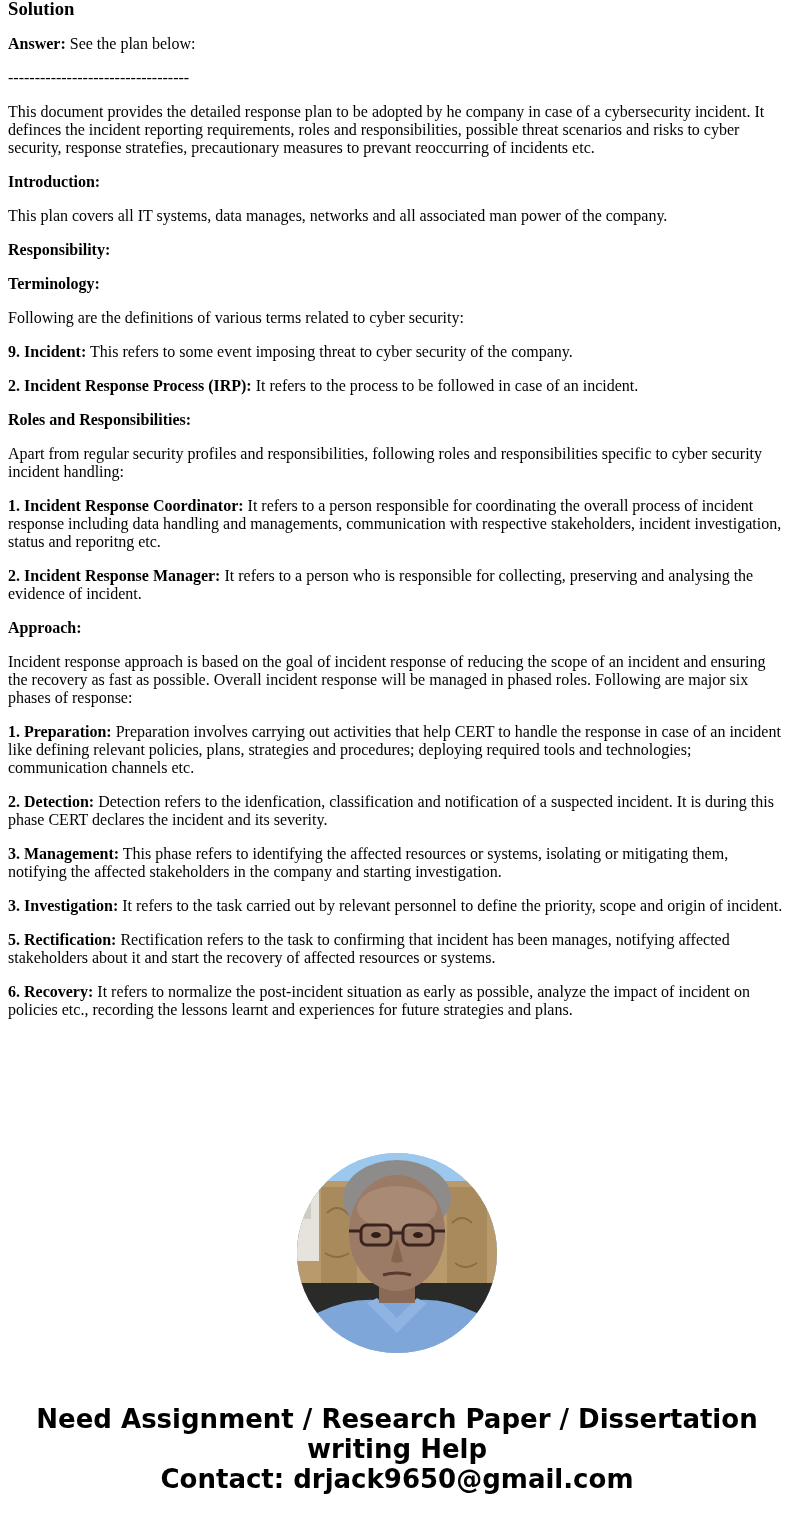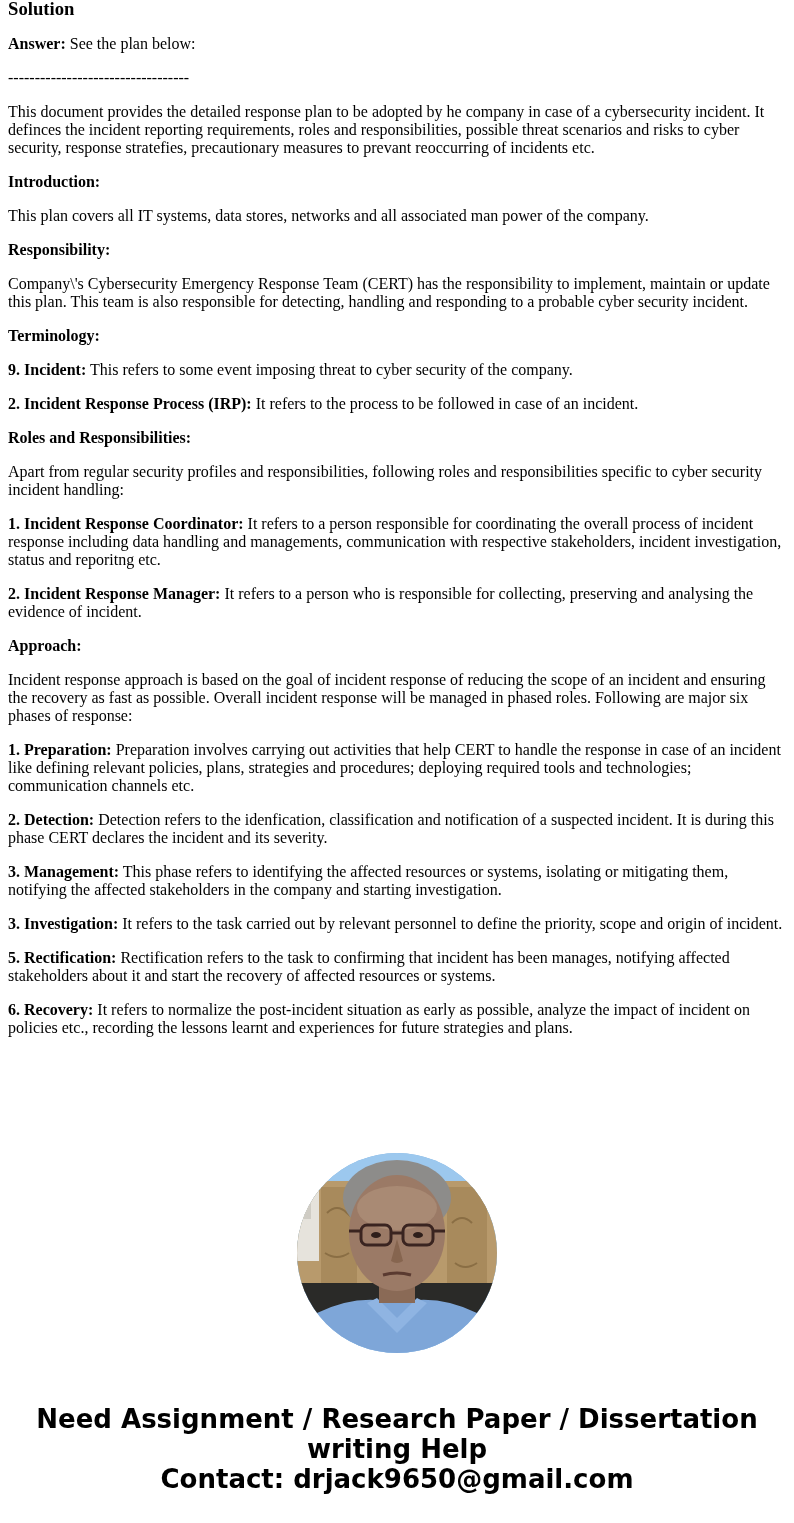--- a/index.html
+++ b/index.html
@@ -63,26 +63,26 @@
 <div class="content">
   <h3 class="title">Solution</h3>
 
   <p class="first"><b>Answer:</b><span> See the plan below:</span></p>
 
   <p>----------------------------------</p>
 
   <p>This document provides the detailed response plan to be adopted by he company in case of a cybersecurity incident. It definces the incident reporting requirements, roles and responsibilities, possible threat scenarios and risks to cyber security, response stratefies, precautionary measures to prevant reoccurring of incidents etc.</p>
   <p><b>Introduction:</b></p>
 
-  <p>This plan covers all IT systems, data stores, networks and all associated man power of the company.</p>
+  <p>This plan covers all IT systems, data manages, networks and all associated man power of the company.</p>
 
   <p><b>Responsibility:</b></p>
-  <p>Company\'s Cybersecurity Emergency Response Team (CERT) has the responsibility to implement, maintain or update this plan. This team is also responsible for detecting, handling and responding to a probable cyber security incident.</p>
 
   <p><b>Terminology:</b></p>
+  <p>Following are the definitions of various terms related to cyber security:</p>
   <p><b>9. Incident:</b><span> This refers to some event imposing threat to cyber security of the company.</span></p>
   <p><b>2. Incident Response Process (IRP):</b><span> It refers to the process to be followed in case of an incident.</span></p>
 
   <p><b>Roles and Responsibilities:</b></p>
   <p>Apart from regular security profiles and responsibilities, following roles and responsibilities specific to cyber security incident handling:</p>
   <p><b>1. Incident Response Coordinator:</b><span> It refers to a person responsible for coordinating the overall process of incident response including data handling and managements, communication with respective stakeholders, incident investigation, status and reporitng etc.</span></p>
   <p><b>2. Incident Response Manager:</b><span> It refers to a person who is responsible for collecting, preserving and analysing the evidence of incident.</span></p>
 
   <p><b>Approach:</b></p>
   <p>Incident response approach is based on the goal of incident response of reducing the scope of an incident and ensuring the recovery as fast as possible. Overall incident response will be managed in phased roles. Following are major six phases of response:</p>

